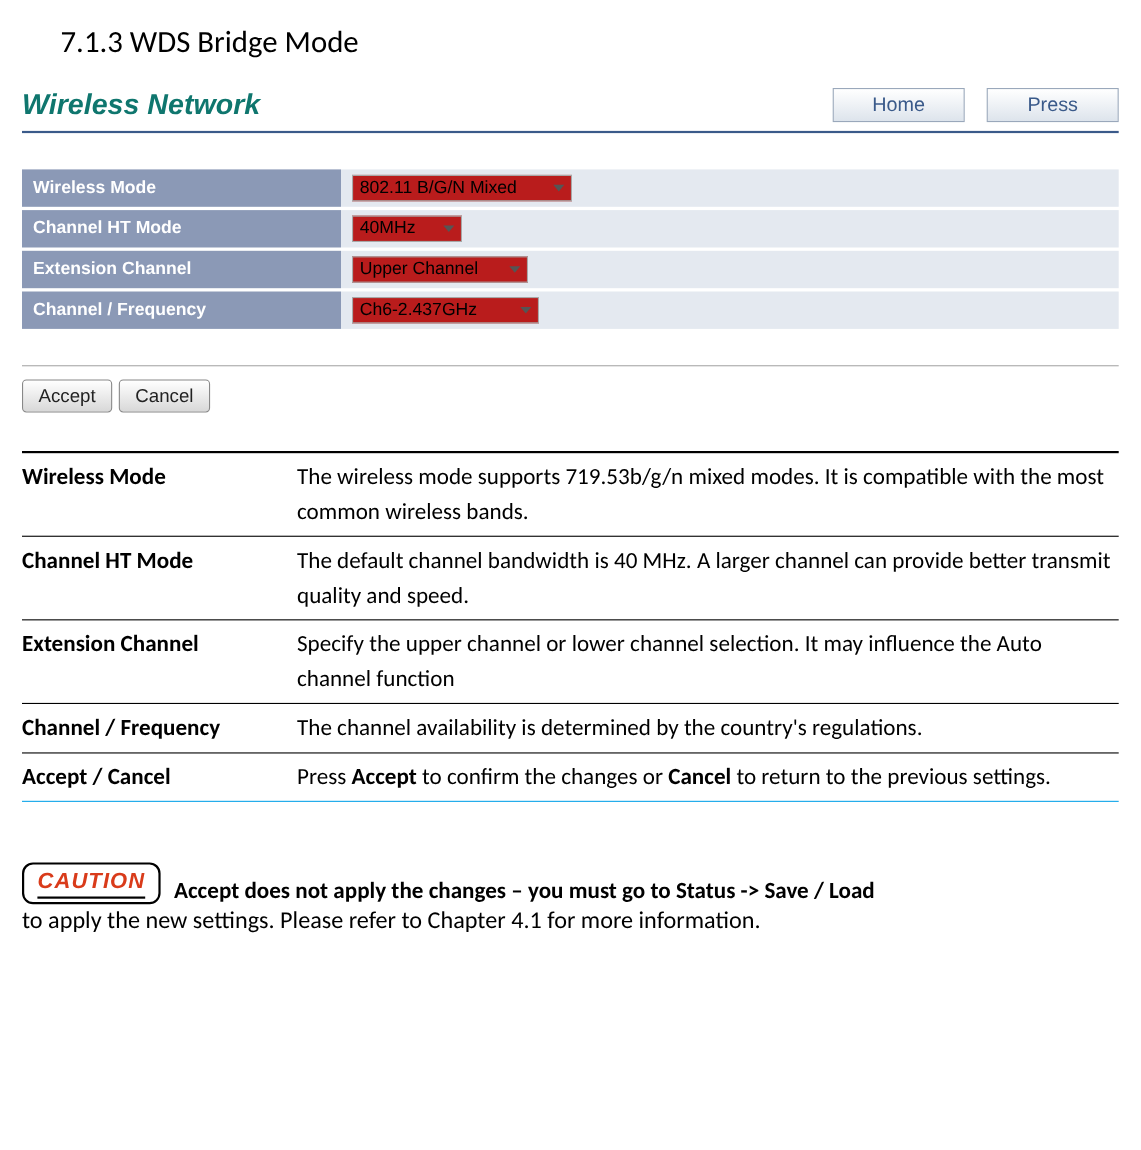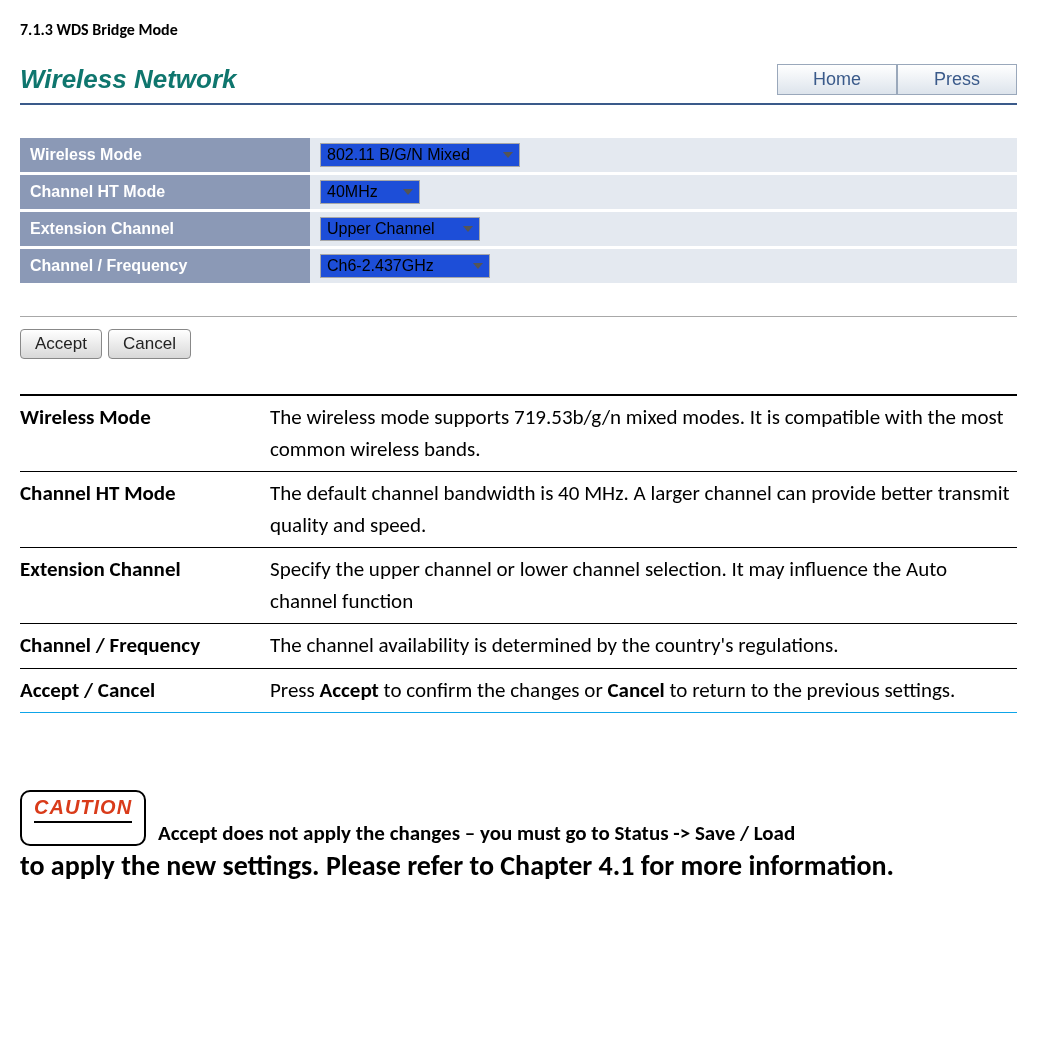--- a/index.html
+++ b/index.html
@@ -7,23 +7,24 @@
       padding: 0;
       box-sizing: border-box;
     }
     body {
       font-family: Calibri, Arial, sans-serif;
       background: #ffffff;
       padding: 20px;
       width: 1037px;
     }
     .section-heading {
-      font-weight: bold;
-      font-size: 16px;
+      font-weight: normal;
+      font-size: 28px;
       margin-bottom: 25px;
+      margin-left: 35px;
     }
     .screenshot-area {
       margin-bottom: 35px;
     }
     .panel-header {
       display: flex;
       justify-content: space-between;
       align-items: center;
       border-bottom: 2px solid #3a5a8a;
       padding-bottom: 8px;
@@ -31,21 +32,21 @@
     }
     .panel-title {
       font-family: Verdana, Arial, sans-serif;
       font-size: 26px;
       font-weight: bold;
       font-style: italic;
       color: #0f766e;
     }
     .panel-buttons {
       display: flex;
-      gap: 0;
+      gap: 20px;
     }
     .btn-top {
       background: linear-gradient(to bottom, #ffffff, #dde4ec);
       border: 1px solid #9aa8bb;
       color: #3a5a8a;
       font-family: Verdana, Arial, sans-serif;
       font-size: 18px;
       padding: 4px 0;
       width: 120px;
       text-align: center;
@@ -68,21 +69,21 @@
       font-weight: bold;
       width: 290px;
     }
     .config-value-cell {
       background: #e4e9f0;
     }
     .dropdown {
       display: inline-flex;
       align-items: center;
       justify-content: space-between;
-      background: #1d4ed8;
+      background: #b91c1c;
       border: 1px solid #a8a8a8;
       padding: 2px 6px;
       font-family: Verdana, Arial, sans-serif;
       font-size: 16px;
       color: #000;
       cursor: pointer;
       min-width: 100px;
     }
     .dropdown-arrow {
       margin-left: 10px;
@@ -144,40 +145,39 @@
     .caution-row {
       display: flex;
       align-items: flex-end;
       margin-top: 55px;
       gap: 12px;
     }
     .caution-badge {
       display: inline-block;
       border: 2px solid #000;
       border-radius: 10px;
-      padding: 4px 12px 21px 12px;
+      padding: 4px 12px 3px 12px;
       background: #fff;
-      margin-top: 22px;
     }
     .caution-text-badge {
       font-family: Arial, sans-serif;
       font-size: 20px;
       font-weight: bold;
       font-style: italic;
       color: #d93b1a;
       letter-spacing: 1px;
     }
     .caution-underline {
       height: 2px;
       background: #000;
       margin-top: 2px;
     }
     .caution-note {
-      font-size: 28px;
-      font-weight: bold;
+      font-size: 22px;
+      font-weight: normal;
       margin-top: -4px;
       line-height: 1.7;
     }
     .caution-note-inline {
       font-size: 21px;
       font-weight: bold;
     }
   </style>
 </head>
 <body>

